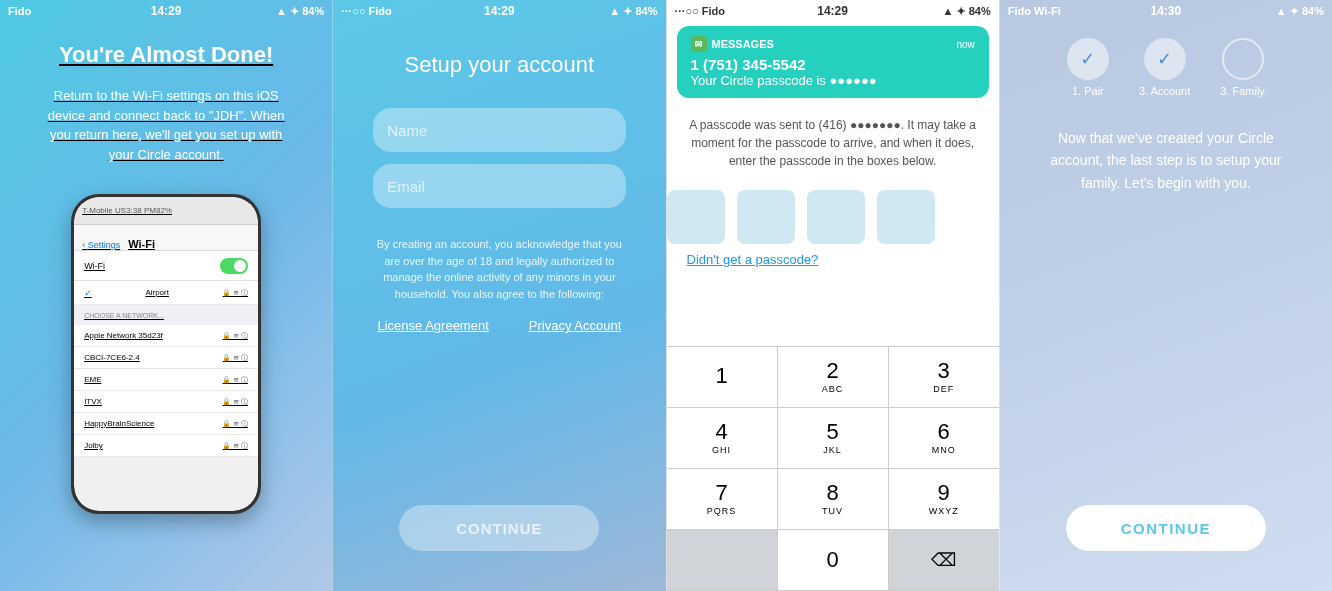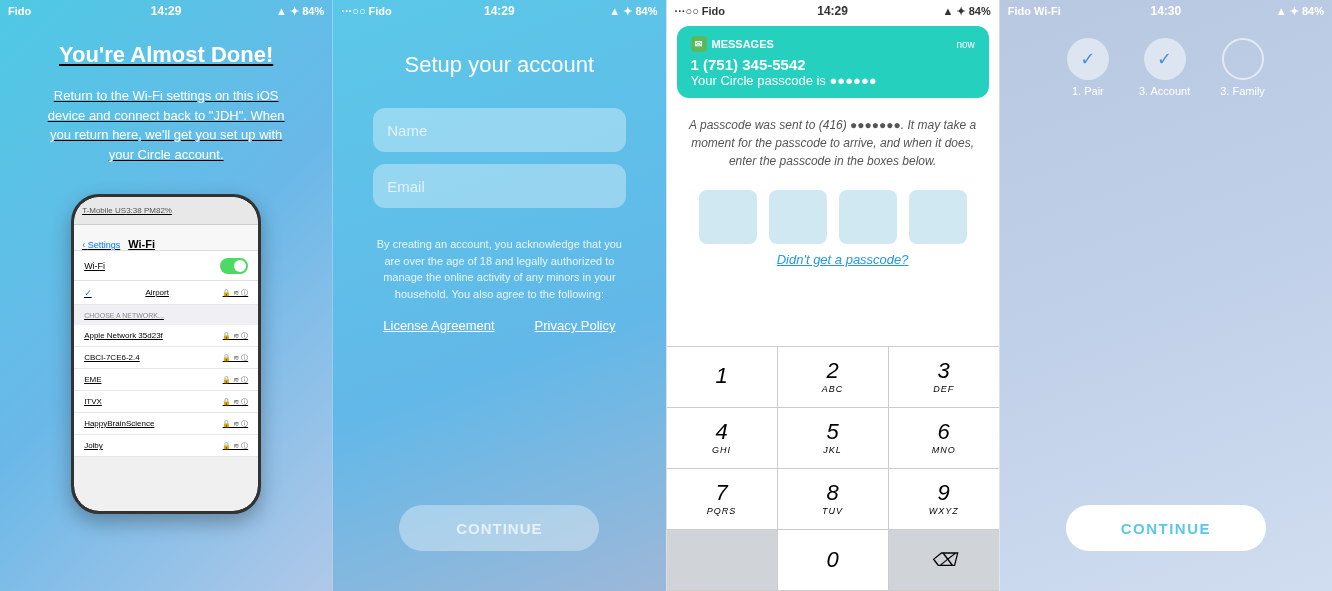--- a/index.html
+++ b/index.html
@@ -180,21 +180,21 @@
       color: white;
       font-size: 22px;
       font-weight: 400;
       margin-bottom: 30px;
       text-align: center;
     }
     .form-field {
       width: 100%;
       height: 44px;
       background: rgba(255,255,255,0.35);
-      border-radius: 12px;
+      border-radius: 18px;
       border: none;
       margin-bottom: 12px;
       padding: 0 14px;
       font-size: 15px;
       color: rgba(255,255,255,0.7);
       outline: none;
     }
     .form-field::placeholder { color: rgba(255,255,255,0.7); }
     .terms-text {
       color: rgba(255,255,255,0.85);
@@ -267,22 +267,21 @@
       display: flex; align-items: center; justify-content: center;
       font-size: 9px; color: white;
     }
     .notif-time { color: white; font-size: 10px; }
     .notif-phone { color: white; font-size: 15px; font-weight: 600; }
     .notif-body { color: white; font-size: 13px; }
     .panel-3-body {
       flex: 1;
       display: flex;
       flex-direction: column;
-      align-items: center;
-      font-style: italic;
+      align-items: flex-start;
     }
     .passcode-info {
       text-align: center;
       font-size: 12px;
       color: #555;
       padding: 14px 20px 10px;
       line-height: 1.5;
     }
     .passcode-boxes {
       display: flex;
@@ -480,21 +479,21 @@
       <span>84%</span>
     </span>
   </div>
   <div class="content">
     <h2 class="title">Setup your account</h2>
     <input class="form-field" type="text" placeholder="Name" style="">
     <input class="form-field" type="email" placeholder="Email" style="">
     <p class="terms-text">By creating an account, you acknowledge that you are over the age of 18 and legally authorized to manage the online activity of any minors in your household. You also agree to the following:</p>
     <div class="links-row">
       <span class="link-text">License Agreement</span>
-      <span class="link-text">Privacy Policy</span>
+      <span class="link-text">Privacy Account</span>
     </div>
     <div class="continue-btn-disabled">
       <span>CONTINUE</span>
     </div>
   </div>
 </div>
 
 <div class="panel panel-3">
   <div class="status-bar" style="background:white; color:#333;">
     <span class="left">···○○ Fido</span>
@@ -599,17 +598,18 @@
     <div class="step-indicator">
       <div class="step-circle done">✓</div>
       <span class="step-label">3. Account</span>
     </div>
     <div class="step-indicator">
       <div class="step-circle active"></div>
       <span class="step-label">3. Family</span>
     </div>
   </div>
   <div class="content">
+    <p class="description">Now that we've created your Circle account, the last step is to setup your family.  Let's begin with you.</p>
     <div class="continue-btn-active">
       <span>CONTINUE</span>
     </div>
   </div>
 </div>
 
 </body></html>

